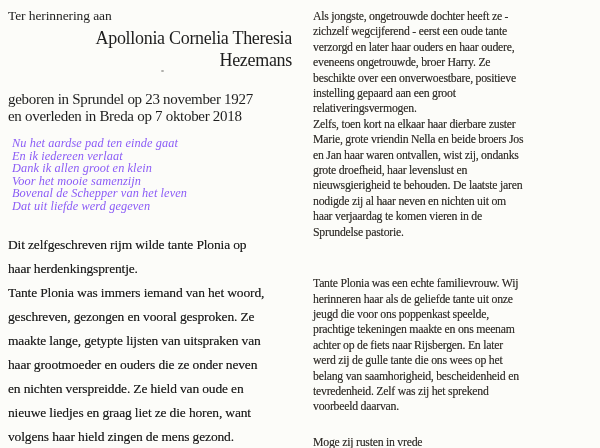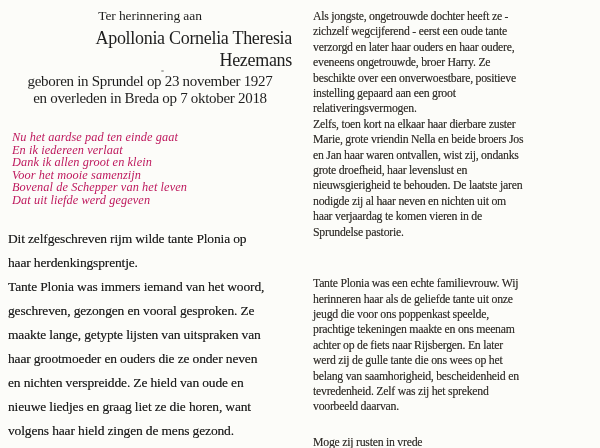--- a/index.html
+++ b/index.html
@@ -30,50 +30,49 @@
     font-family: "Liberation Serif", serif;
   }
   .col-right {
     left: 313px;
     width: 278px;
     color: #33302c;
     font-family: Liberation Serif, serif;
   }
   .memorial-label {
     margin-top: 8px;
-    text-align: center;
     font-size: 13.5px;
     line-height: 16px;
     letter-spacing: -0.1px;
   }
   .deceased-name {
     margin-top: 3px;
     text-align: right;
     font-size: 18px;
     line-height: 22px;
     letter-spacing: -0.3px;
     white-space: pre-line;
   }
   .life-dates {
-    margin-top: 2px;
-    text-align: center;
+    margin-top: 20px;
+    text-align: left;
     font-size: 15px;
     line-height: 17px;
     letter-spacing: -0.3px;
     white-space: pre-line;
   }
   .poem {
-    margin-top: 24px;
+    margin-top: 12px;
     padding-left: 4px;
     font-style: italic;
     font-size: 12.3px;
     line-height: 12.5px;
     letter-spacing: 0.1px;
     white-space: pre-line;
-    color: #be185d;
+    color: #8b5cf6;
   }
   .left-body {
     margin-top: 21px;
     font-size: 13.5px;
     line-height: 24px;
     letter-spacing: -0.15px;
     white-space: pre-line;
     text-shadow: 0 0 0.4px rgba(20,20,20,0.55);
   }
   .right-paragraph {

